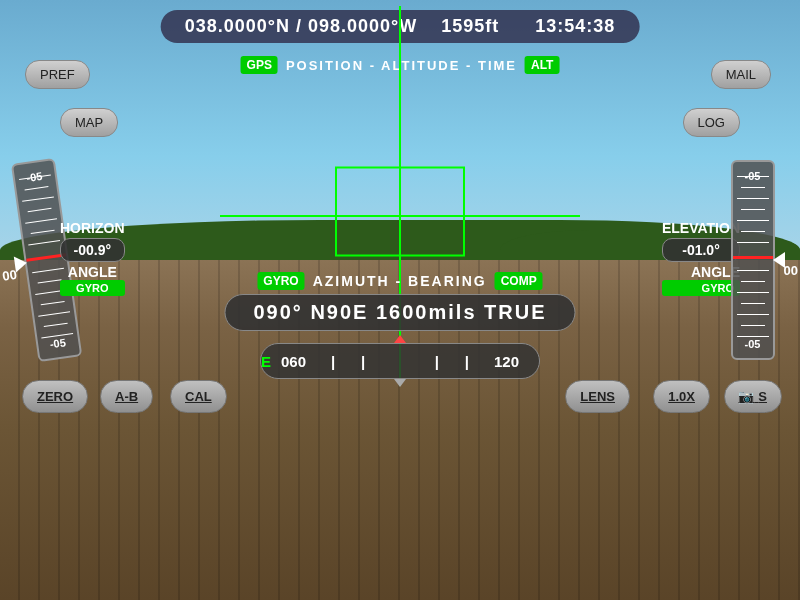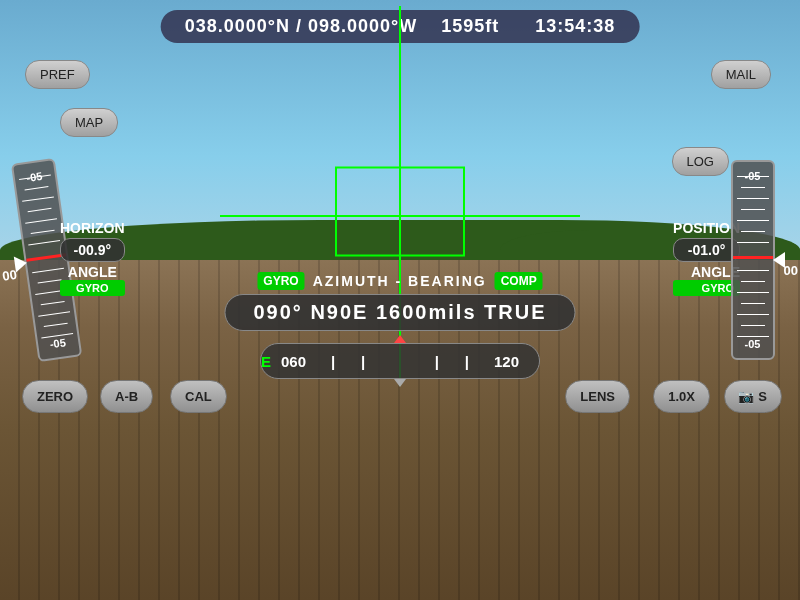--- a/index.html
+++ b/index.html
@@ -132,21 +132,21 @@
       font-size: 13px;
       font-weight: normal;
       padding: 6px 14px;
       cursor: pointer;
       white-space: nowrap;
     }
 
     .btn-pref { top: 60px; left: 25px; }
     .btn-mail { top: 60px; right: 29px; }
     .btn-map { top: 108px; left: 60px; }
-    .btn-log { top: 108px; right: 71px; margin-top: 39px; }
+    .btn-log { top: 108px; right: 60px; }
 
     
     .tilt-gauge-left {
       position: absolute;
       left: 20px;
       top: 160px;
       width: 55px;
       height: 220px;
     }
 
@@ -391,20 +391,21 @@
       position: absolute;
       background: linear-gradient(180deg, #c0c0c0 0%, #909090 100%);
       border: 1px solid #777;
       border-radius: 18px;
       color: #222;
       font-size: 13px;
       font-weight: bold;
       padding: 8px 14px;
       cursor: pointer;
       bottom: 18px;
+      text-decoration: underline;
     }
 
     .btn-zero { left: 22px; }
     .btn-ab { left: 100px; }
     .btn-cal { left: 170px; }
     .btn-lens { right: 170px; }
     .btn-zoom { right: 90px; margin-top: 40px; }
     .btn-cam { right: 18px; }
 
     
@@ -446,20 +447,25 @@
 <div class="ui-overlay">
 
   <div class="top-bar">
     <span>038.0000°N / 098.0000°W</span>
     &nbsp;&nbsp;
     <span>1595ft</span>
     &nbsp;&nbsp;&nbsp;&nbsp;
     <span>13:54:38</span>
   </div>
 
+  <div class="gps-row">
+    <span class="badge-green">GPS</span>
+    <span class="gps-label">POSITION - ALTITUDE - TIME</span>
+    <span class="badge-green">ALT</span>
+  </div>
 
   <button class="btn btn-pref">PREF</button>
 
   <button class="btn btn-mail">MAIL</button>
 
   <button class="btn btn-map">MAP</button>
 
   <button class="btn btn-log">LOG</button>
 
   <div class="tilt-gauge-left gauge-left-rotated">
@@ -487,21 +493,21 @@
   </div>
 
   <div class="horizon-section">
     <div class="horizon-label">HORIZON</div>
     <div class="angle-badge">-00.9°</div>
     <div class="horizon-label">ANGLE</div>
     <div class="gyro-badge">GYRO</div>
   </div>
 
   <div class="elevation-section">
-    <div class="horizon-label" style="text-align:right;">POSITION</div>
+    <div class="horizon-label" style="text-align:right;">ELEVATION</div>
     <div class="angle-badge">-01.0°</div>
     <div class="horizon-label" style="text-align:right;">ANGLE</div>
     <div class="gyro-badge" style="text-align:right;">GYRO</div>
   </div>
 
   <div class="tilt-gauge-right">
     <span class="gauge-00-label-right">00</span>
     <div class="gauge-body">
       <div class="gauge-mark" style="top:8px;">-05</div>
       <div class="gauge-tick" style="top:14px;"></div>

